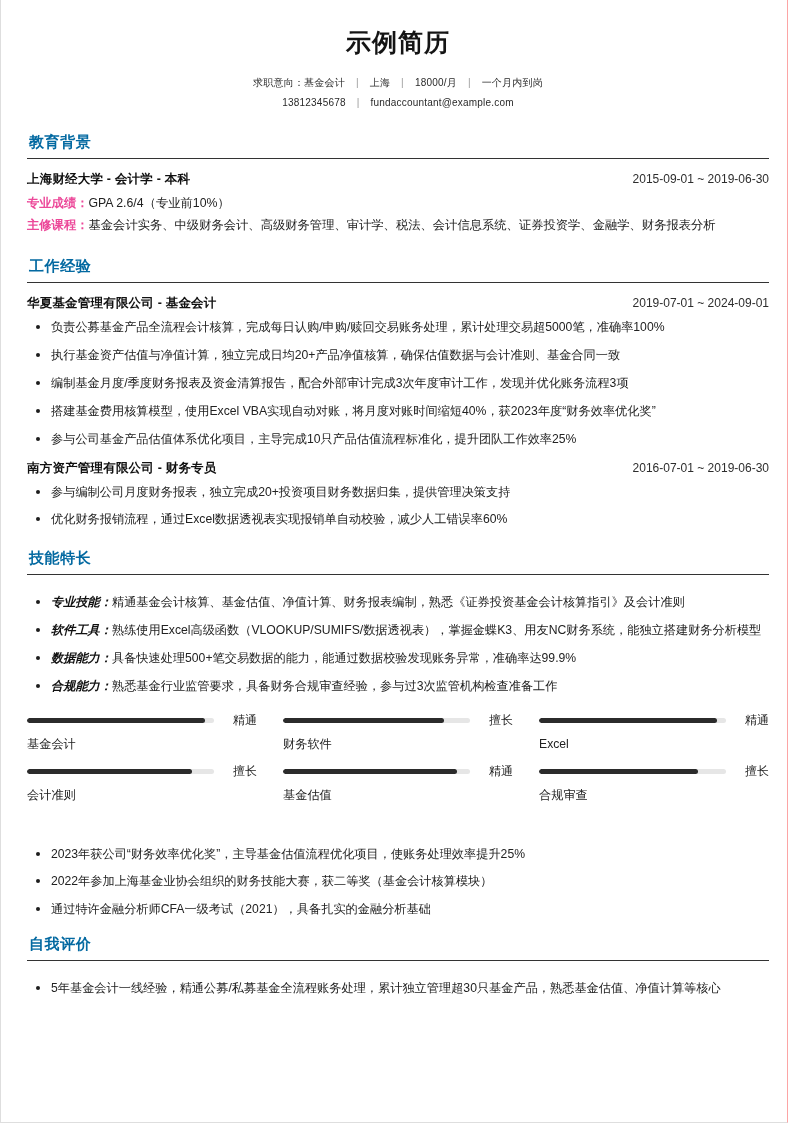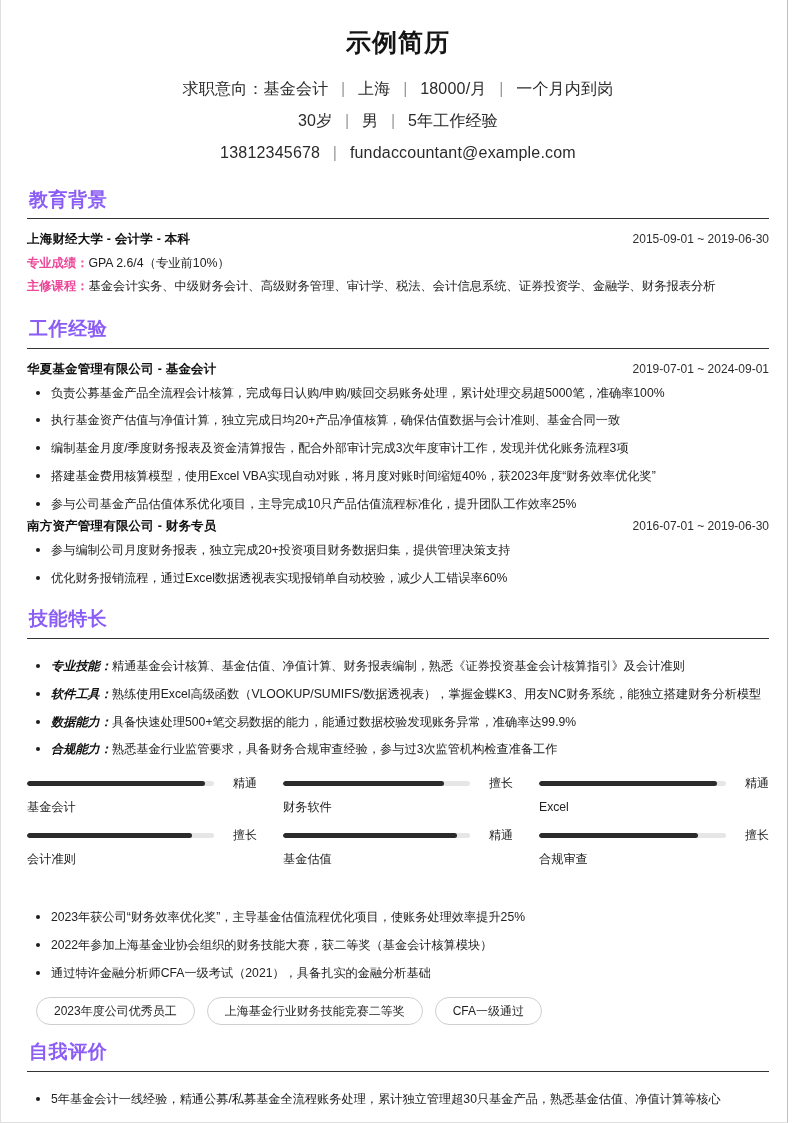--- a/index.html
+++ b/index.html
@@ -35,41 +35,41 @@
   }
   .resume-title {
     font-size: 25px;
     font-weight: bold;
     letter-spacing: 1px;
     color: #141414;
     margin: 0 0 14px 0;
     line-height: 1.3;
   }
   .meta-line {
-    font-size: 16px;
+    font-size: 10px;
     color: #2a2a2a;
     line-height: 2.0;
     letter-spacing: .2px;
   }
   .meta-sep {
     display: inline-block;
     color: #9a9a9a;
     padding: 0 8px;
     font-weight: 300;
   }
 
   
   .section {
     margin-top: 20px;
   }
   .section.tight { margin-top: 16px; }
   .section-title {
-    font-size: 19px;
-    font-weight: bold;
-    color: #8b5cf6;
+    font-size: 15px;
+    font-weight: bold;
+    color: #0369a1;
     letter-spacing: .6px;
     padding: 0 0 7px 2px;
     border-bottom: 1.4px solid #333333;
     line-height: 1.2;
   }
   .section-body {
     padding-top: 12px;
   }
 
   
@@ -124,21 +124,21 @@
     width: 4px;
     height: 4px;
     border-radius: 50%;
     background: #1d1d1d;
   }
   .bullet-key {
     font-weight: bold;
     color: #111111;
     font-style: italic;
   }
-  .job-block { margin-bottom: 4px; }
+  .job-block { margin-bottom: 11px; }
   .job-block:last-child { margin-bottom: 0; }
 
   
   .skill-grid {
     display: grid;
     grid-template-columns: repeat(3, 1fr);
     column-gap: 26px;
     row-gap: 4px;
     margin-top: 16px;
   }
@@ -204,27 +204,20 @@
       <div class="meta-line">
         <span>求职意向：基金会计</span>
         <span class="meta-sep">|</span>
         <span>上海</span>
         <span class="meta-sep">|</span>
         <span>18000/月</span>
         <span class="meta-sep">|</span>
         <span>一个月内到岗</span>
       </div>
 
-      <div class="meta-line">
-        <span>30岁</span>
-        <span class="meta-sep">|</span>
-        <span>男</span>
-        <span class="meta-sep">|</span>
-        <span>5年工作经验</span>
-      </div>
 
       <div class="meta-line">
         <span>13812345678</span>
         <span class="meta-sep">|</span>
         <span>fundaccountant@example.com</span>
       </div>
     </div>
 
     <div class="section">
       <div class="section-title">教育背景</div>
@@ -339,25 +332,20 @@
       </div>
     </div>
 
     <div class="section tight">
       <div class="section-body">
         <ul class="bullets" id="honors-list">
             <li>2023年获公司“财务效率优化奖”，主导基金估值流程优化项目，使账务处理效率提升25%</li>
             <li>2022年参加上海基金业协会组织的财务技能大赛，获二等奖（基金会计核算模块）</li>
             <li>通过特许金融分析师CFA一级考试（2021），具备扎实的金融分析基础</li>
           </ul>
-        <div class="tag-row" id="honor-tags">
-            <span class="tag-pill">2023年度公司优秀员工</span>
-            <span class="tag-pill">上海基金行业财务技能竞赛二等奖</span>
-            <span class="tag-pill">CFA一级通过</span>
-          </div>
       </div>
     </div>
 
     <div class="section tight">
       <div class="section-title">自我评价</div>
       <div class="section-body">
         <ul class="bullets" id="self-eval-list">
             <li>5年基金会计一线经验，精通公募/私募基金全流程账务处理，累计独立管理超30只基金产品，熟悉基金估值、净值计算等核心</li>
           </ul>
       </div>

